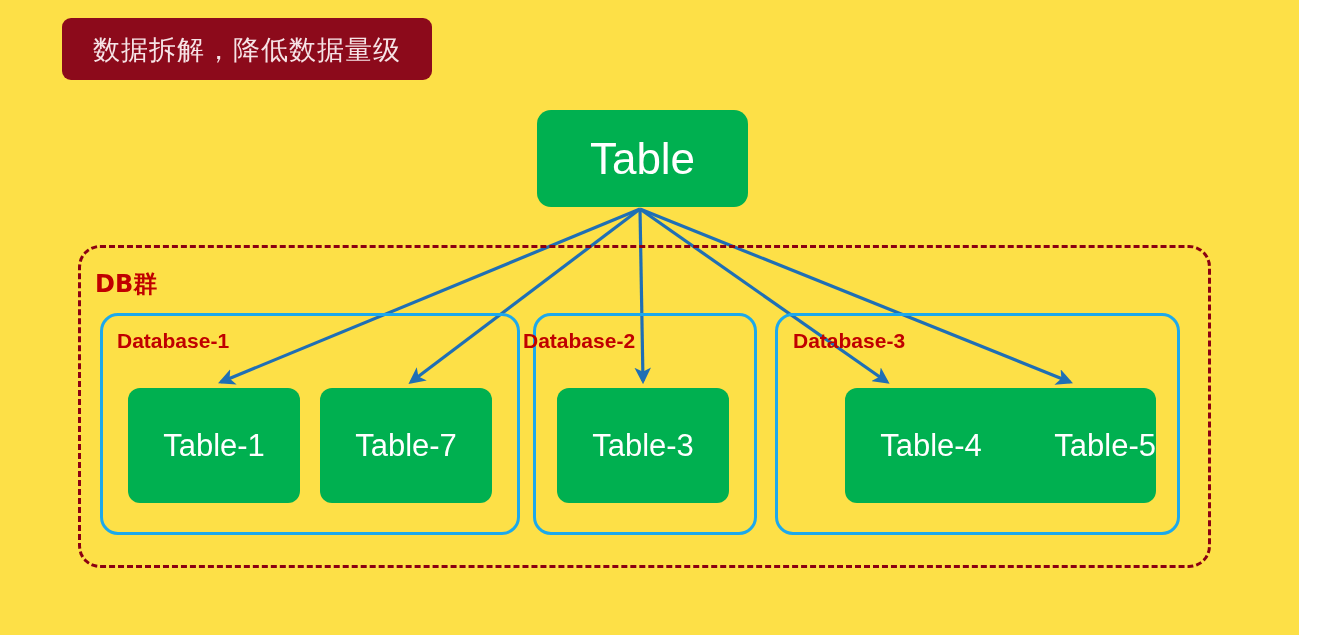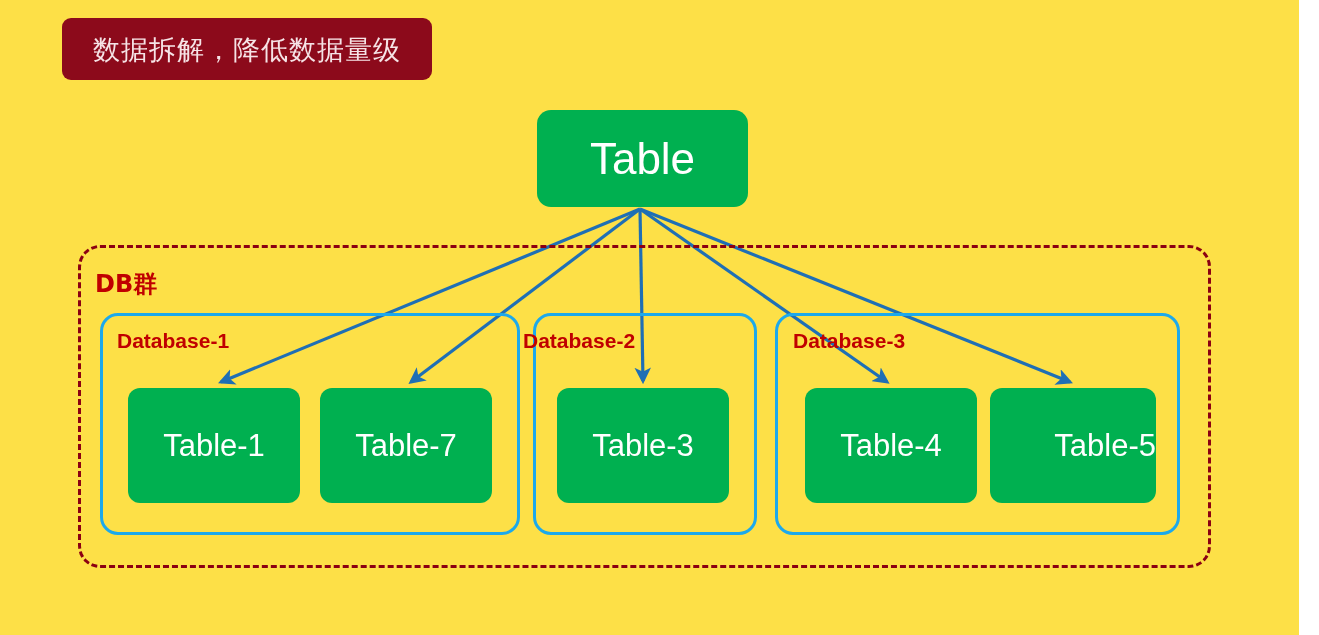--- a/index.html
+++ b/index.html
@@ -62,21 +62,21 @@
     top: 110px;
     width: 211px;
     height: 97px;
     border-radius: 14px;
   }
   #node-table-root .node-label { font-size: 44px; }
 
   #node-table-1 { left: 128px; top: 388px; width: 172px; height: 115px; }
   #node-table-2 { left: 320px; top: 388px; width: 172px; height: 115px; }
   #node-table-3 { left: 557px; top: 388px; width: 172px; height: 115px; }
-  #node-table-4 { left: 805px; top: 388px; width: 172px; height: 115px; }
+  #node-table-4 { left: 845px; top: 388px; width: 172px; height: 115px; }
   #node-table-5 { left: 990px; top: 388px; width: 166px; height: 115px; justify-content: flex-end; }
   .table-leaf .node-label { font-size: 31px; }
 
   
   #db-group {
     position: absolute;
     left: 78px;
     top: 245px;
     width: 1133px;
     height: 323px;

